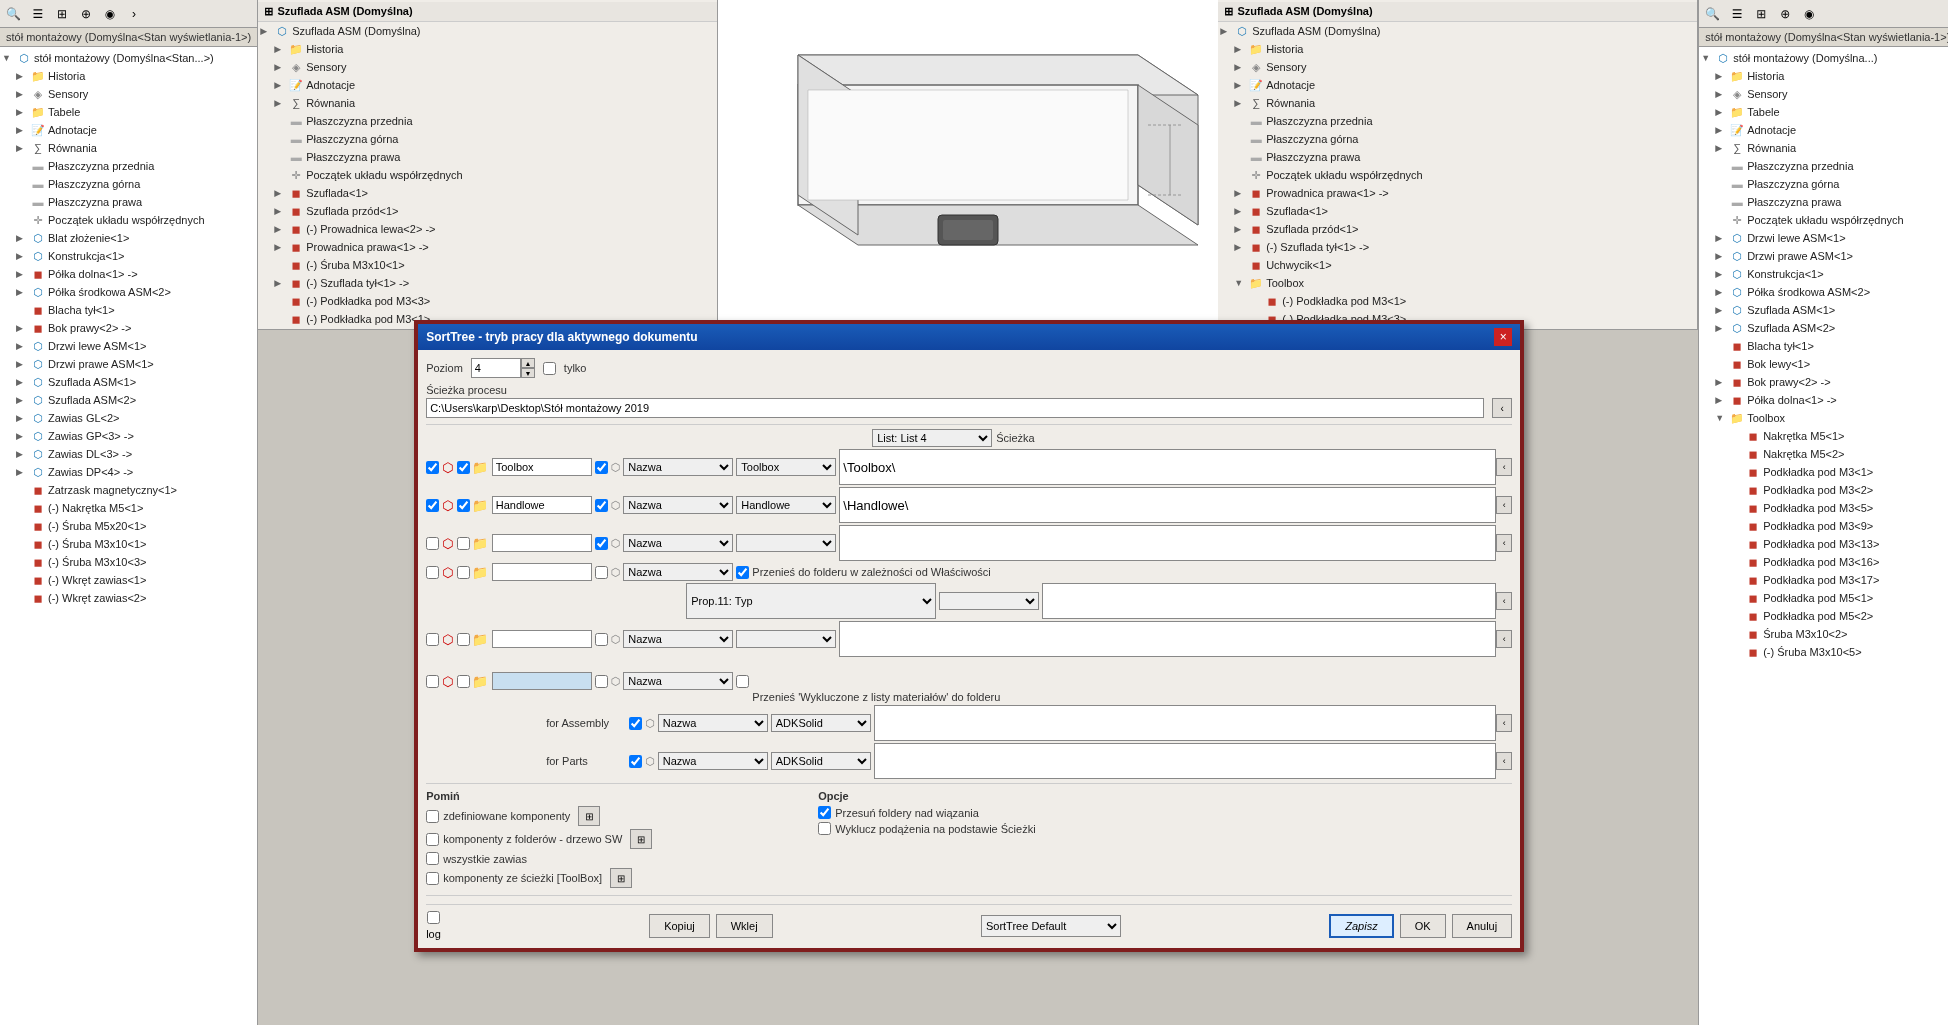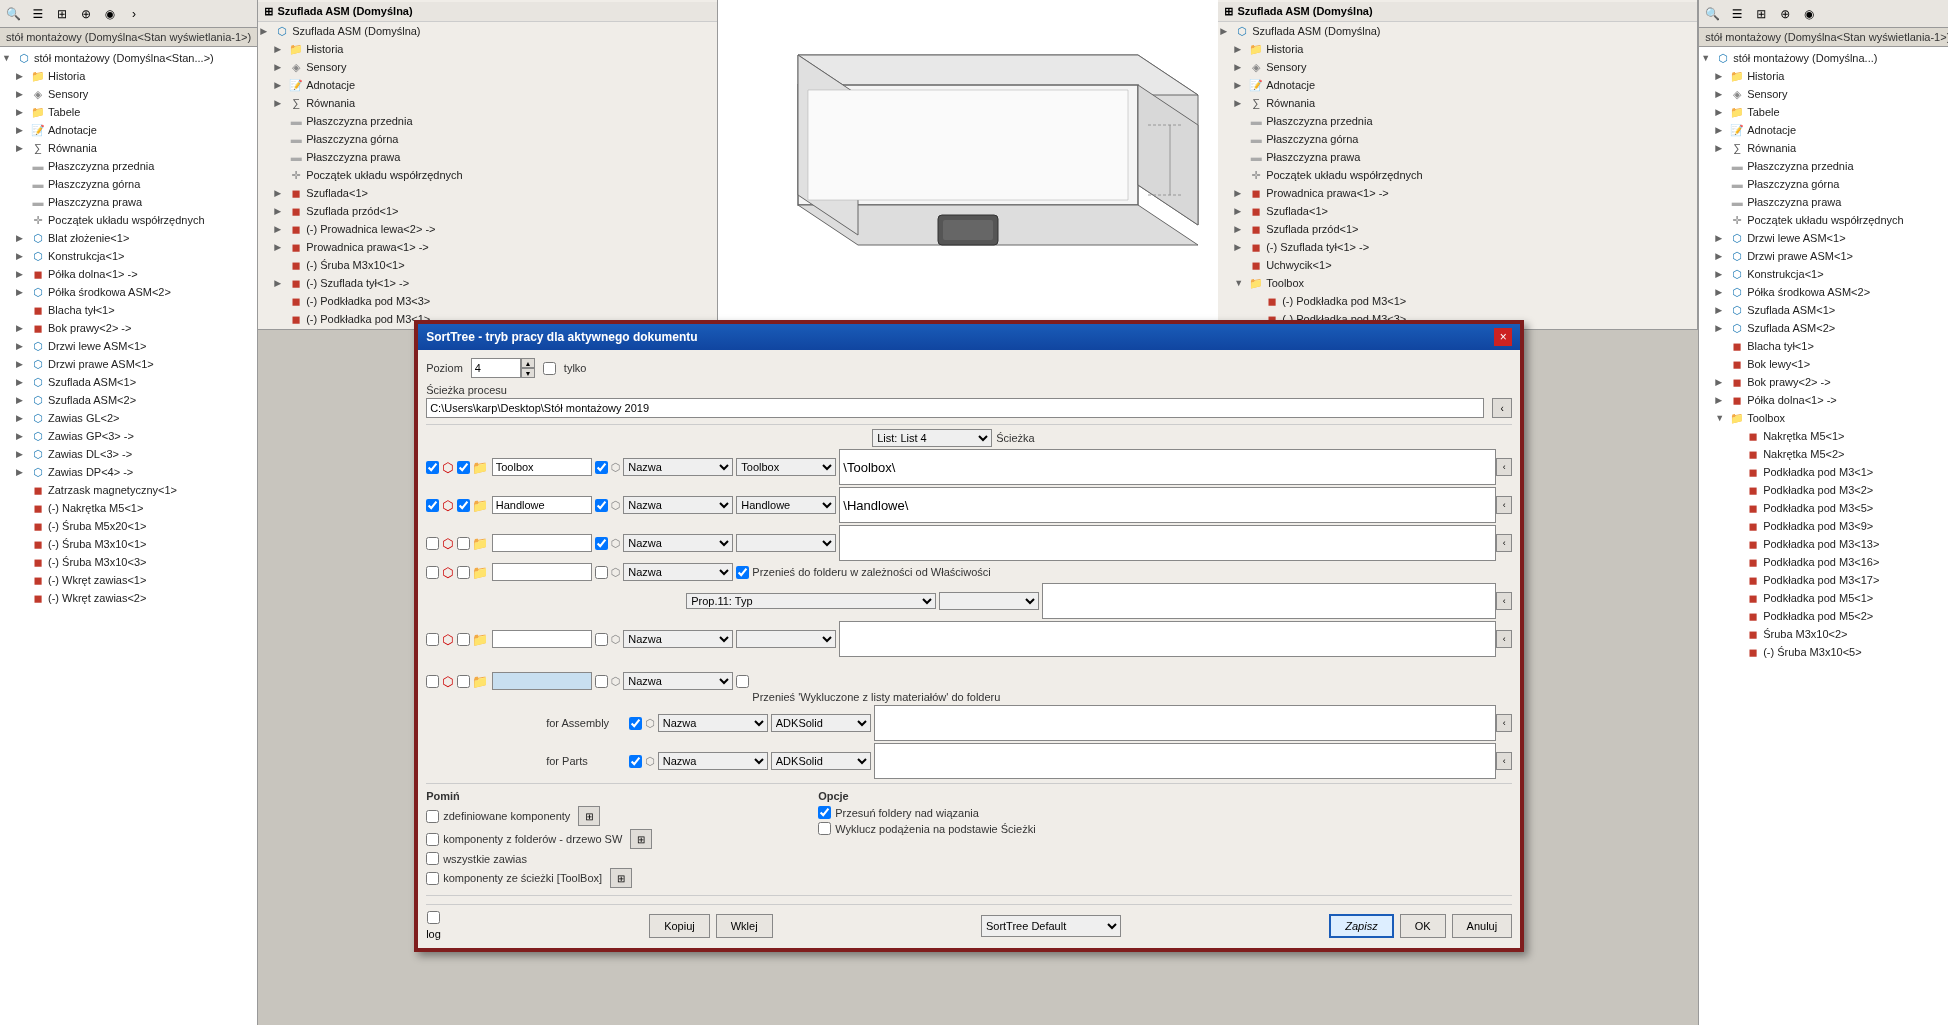--- a/index.html
+++ b/index.html
@@ -585,21 +585,21 @@
             <span style="color:#888;font-size:11px">⬡</span>
             <select class="sort-select"><option>Nazwa</option></select>
 
             <div style="display:flex;align-items:center;gap:3px;flex:1;">
               <input type="checkbox" checked="" class="dialog-checkbox" style="">
               <span style="font-size:11px;color:#333;">Przenieś do folderu w zależności od Właściwości</span>
             </div>
           </div>
 
           <div style="display:flex; align-items:center; gap:3px; margin-bottom:2px; padding-left:260px;">
-            <select style="height:16px;border:1px solid #888;font-size:11px;min-width:250px;">
+            <select style="height:36px;border:1px solid #888;font-size:11px;min-width:250px;">
               <option>Prop.11: Typ</option>
             </select>
             <select class="sort-select" style="min-width:100px;"><option></option></select>
             <div style="display:flex;flex:1;align-items:center;">
               <input type="text" class="path-input-sm" value="" style="">
               <button class="path-btn-sm">‹</button>
             </div>
           </div>
 
           <div style="display:flex; align-items:center; gap:3px; margin-bottom:2px;">

